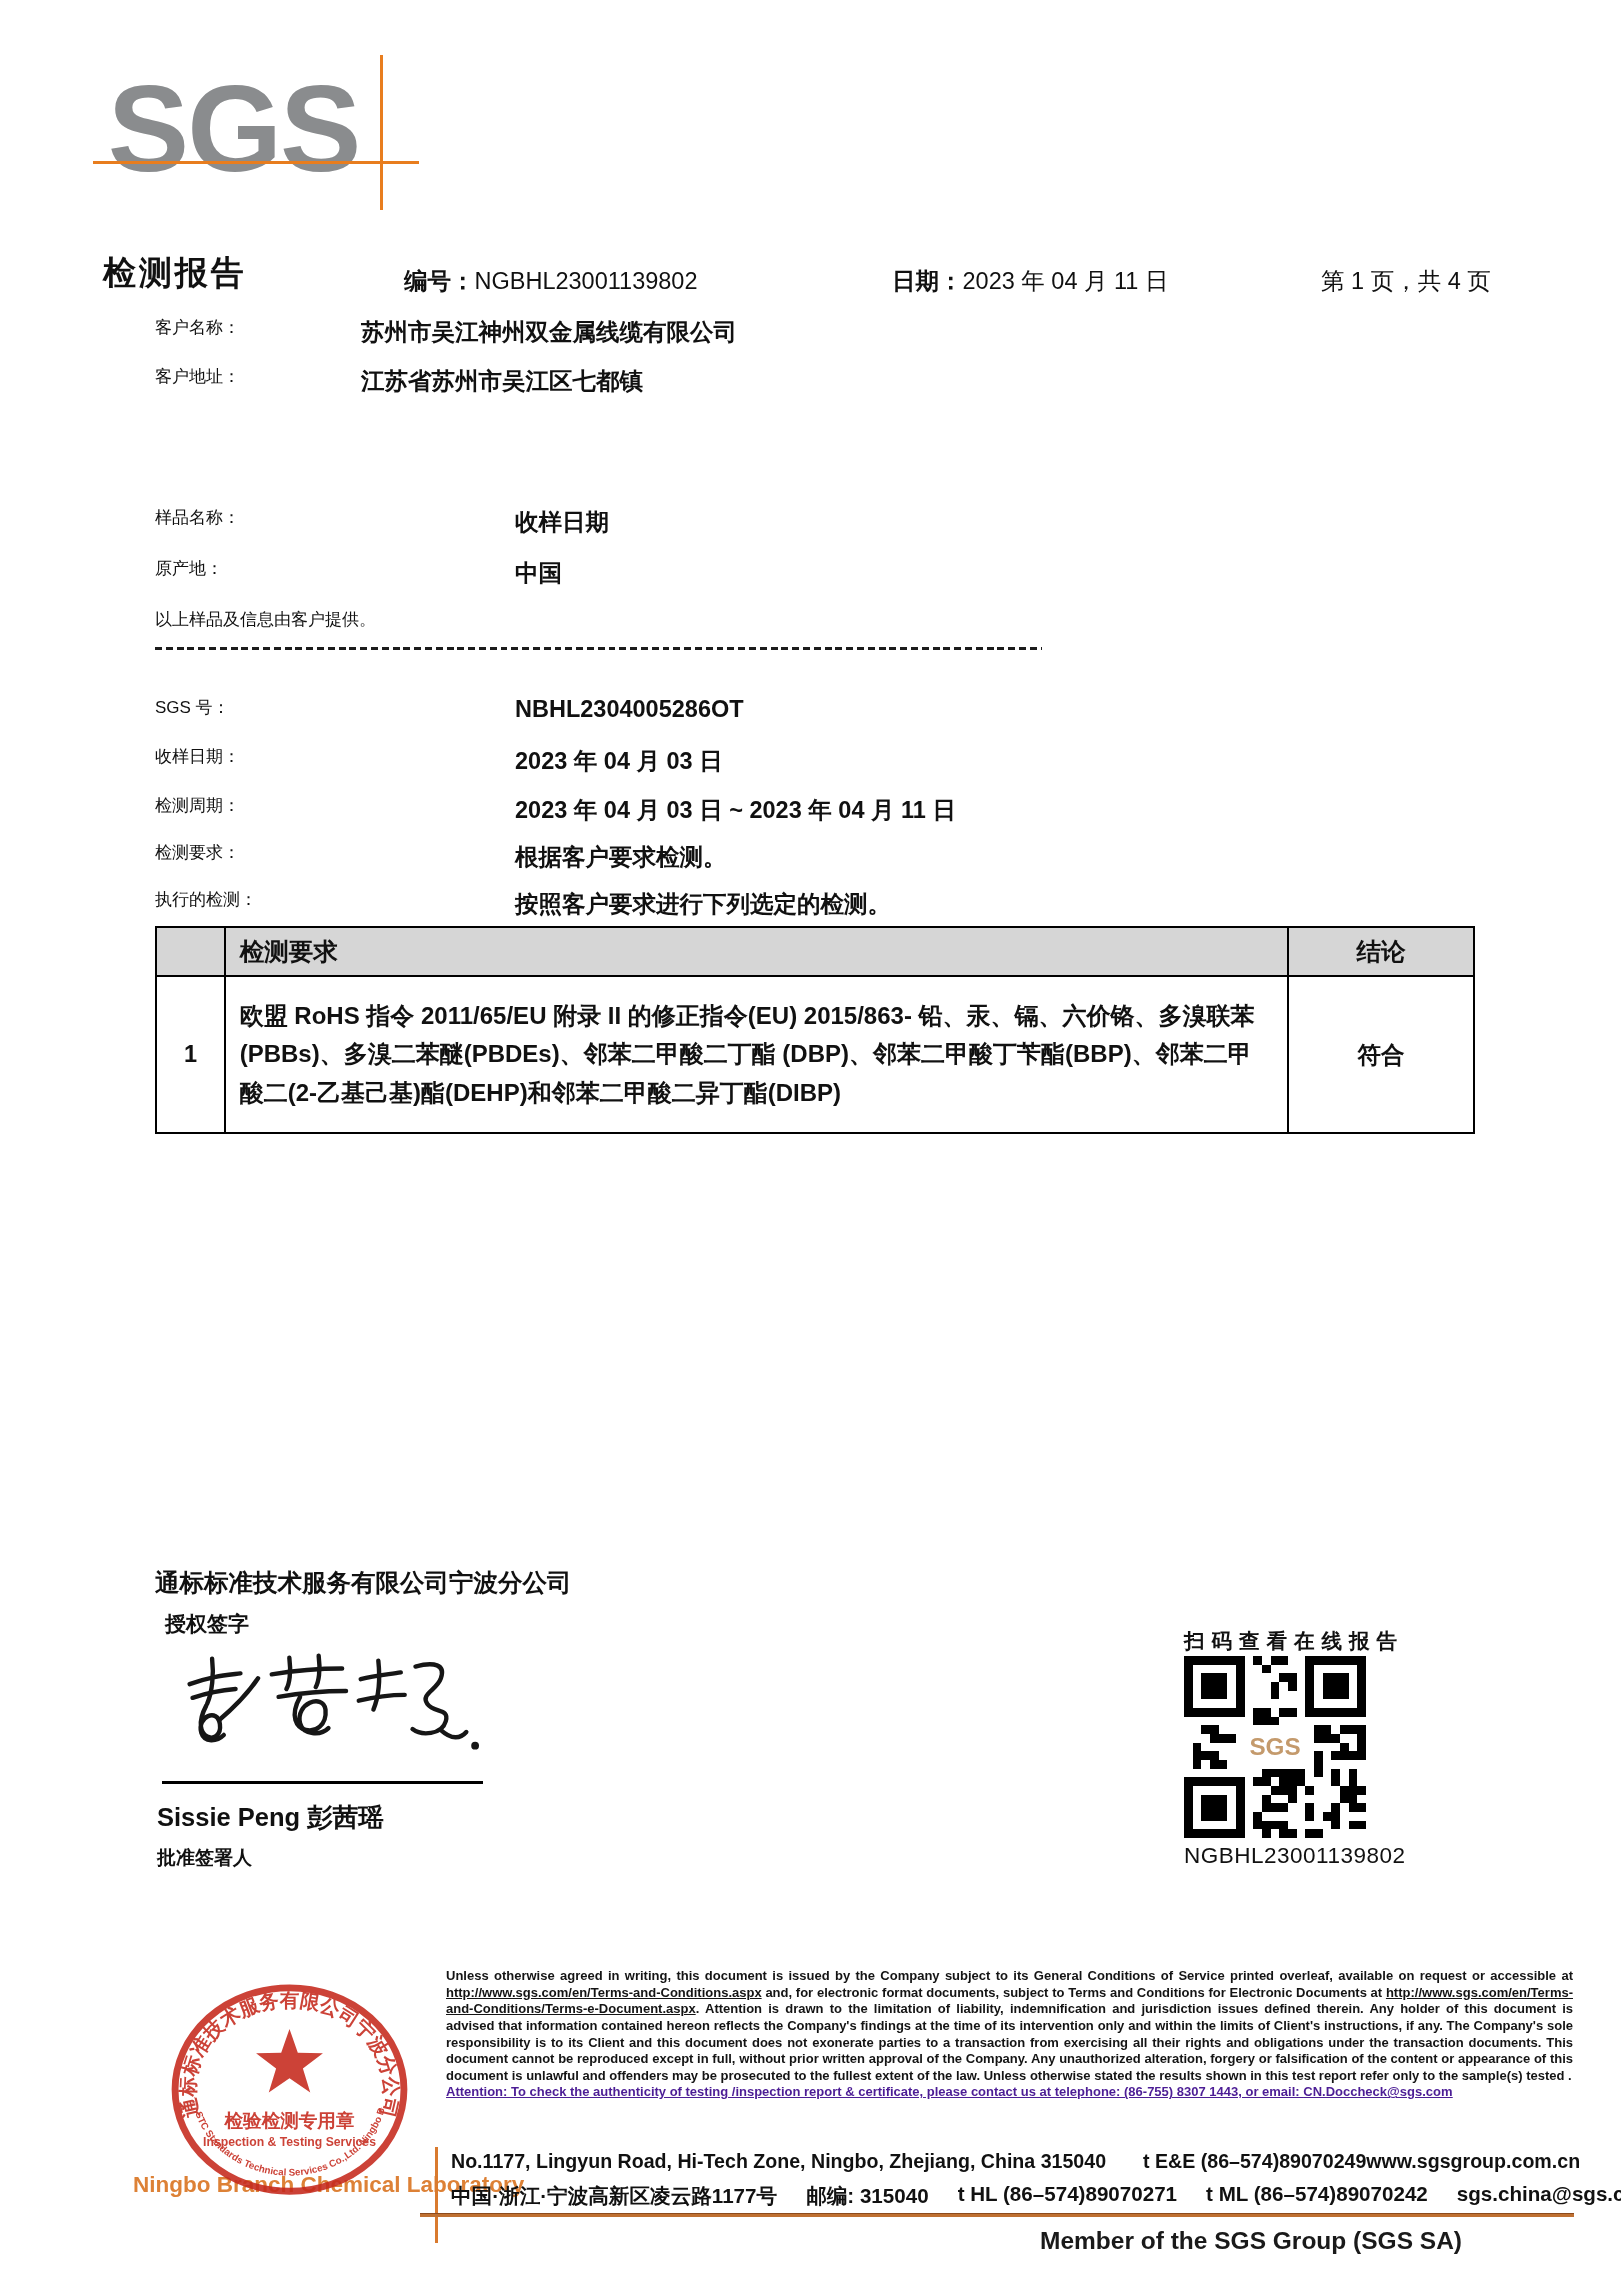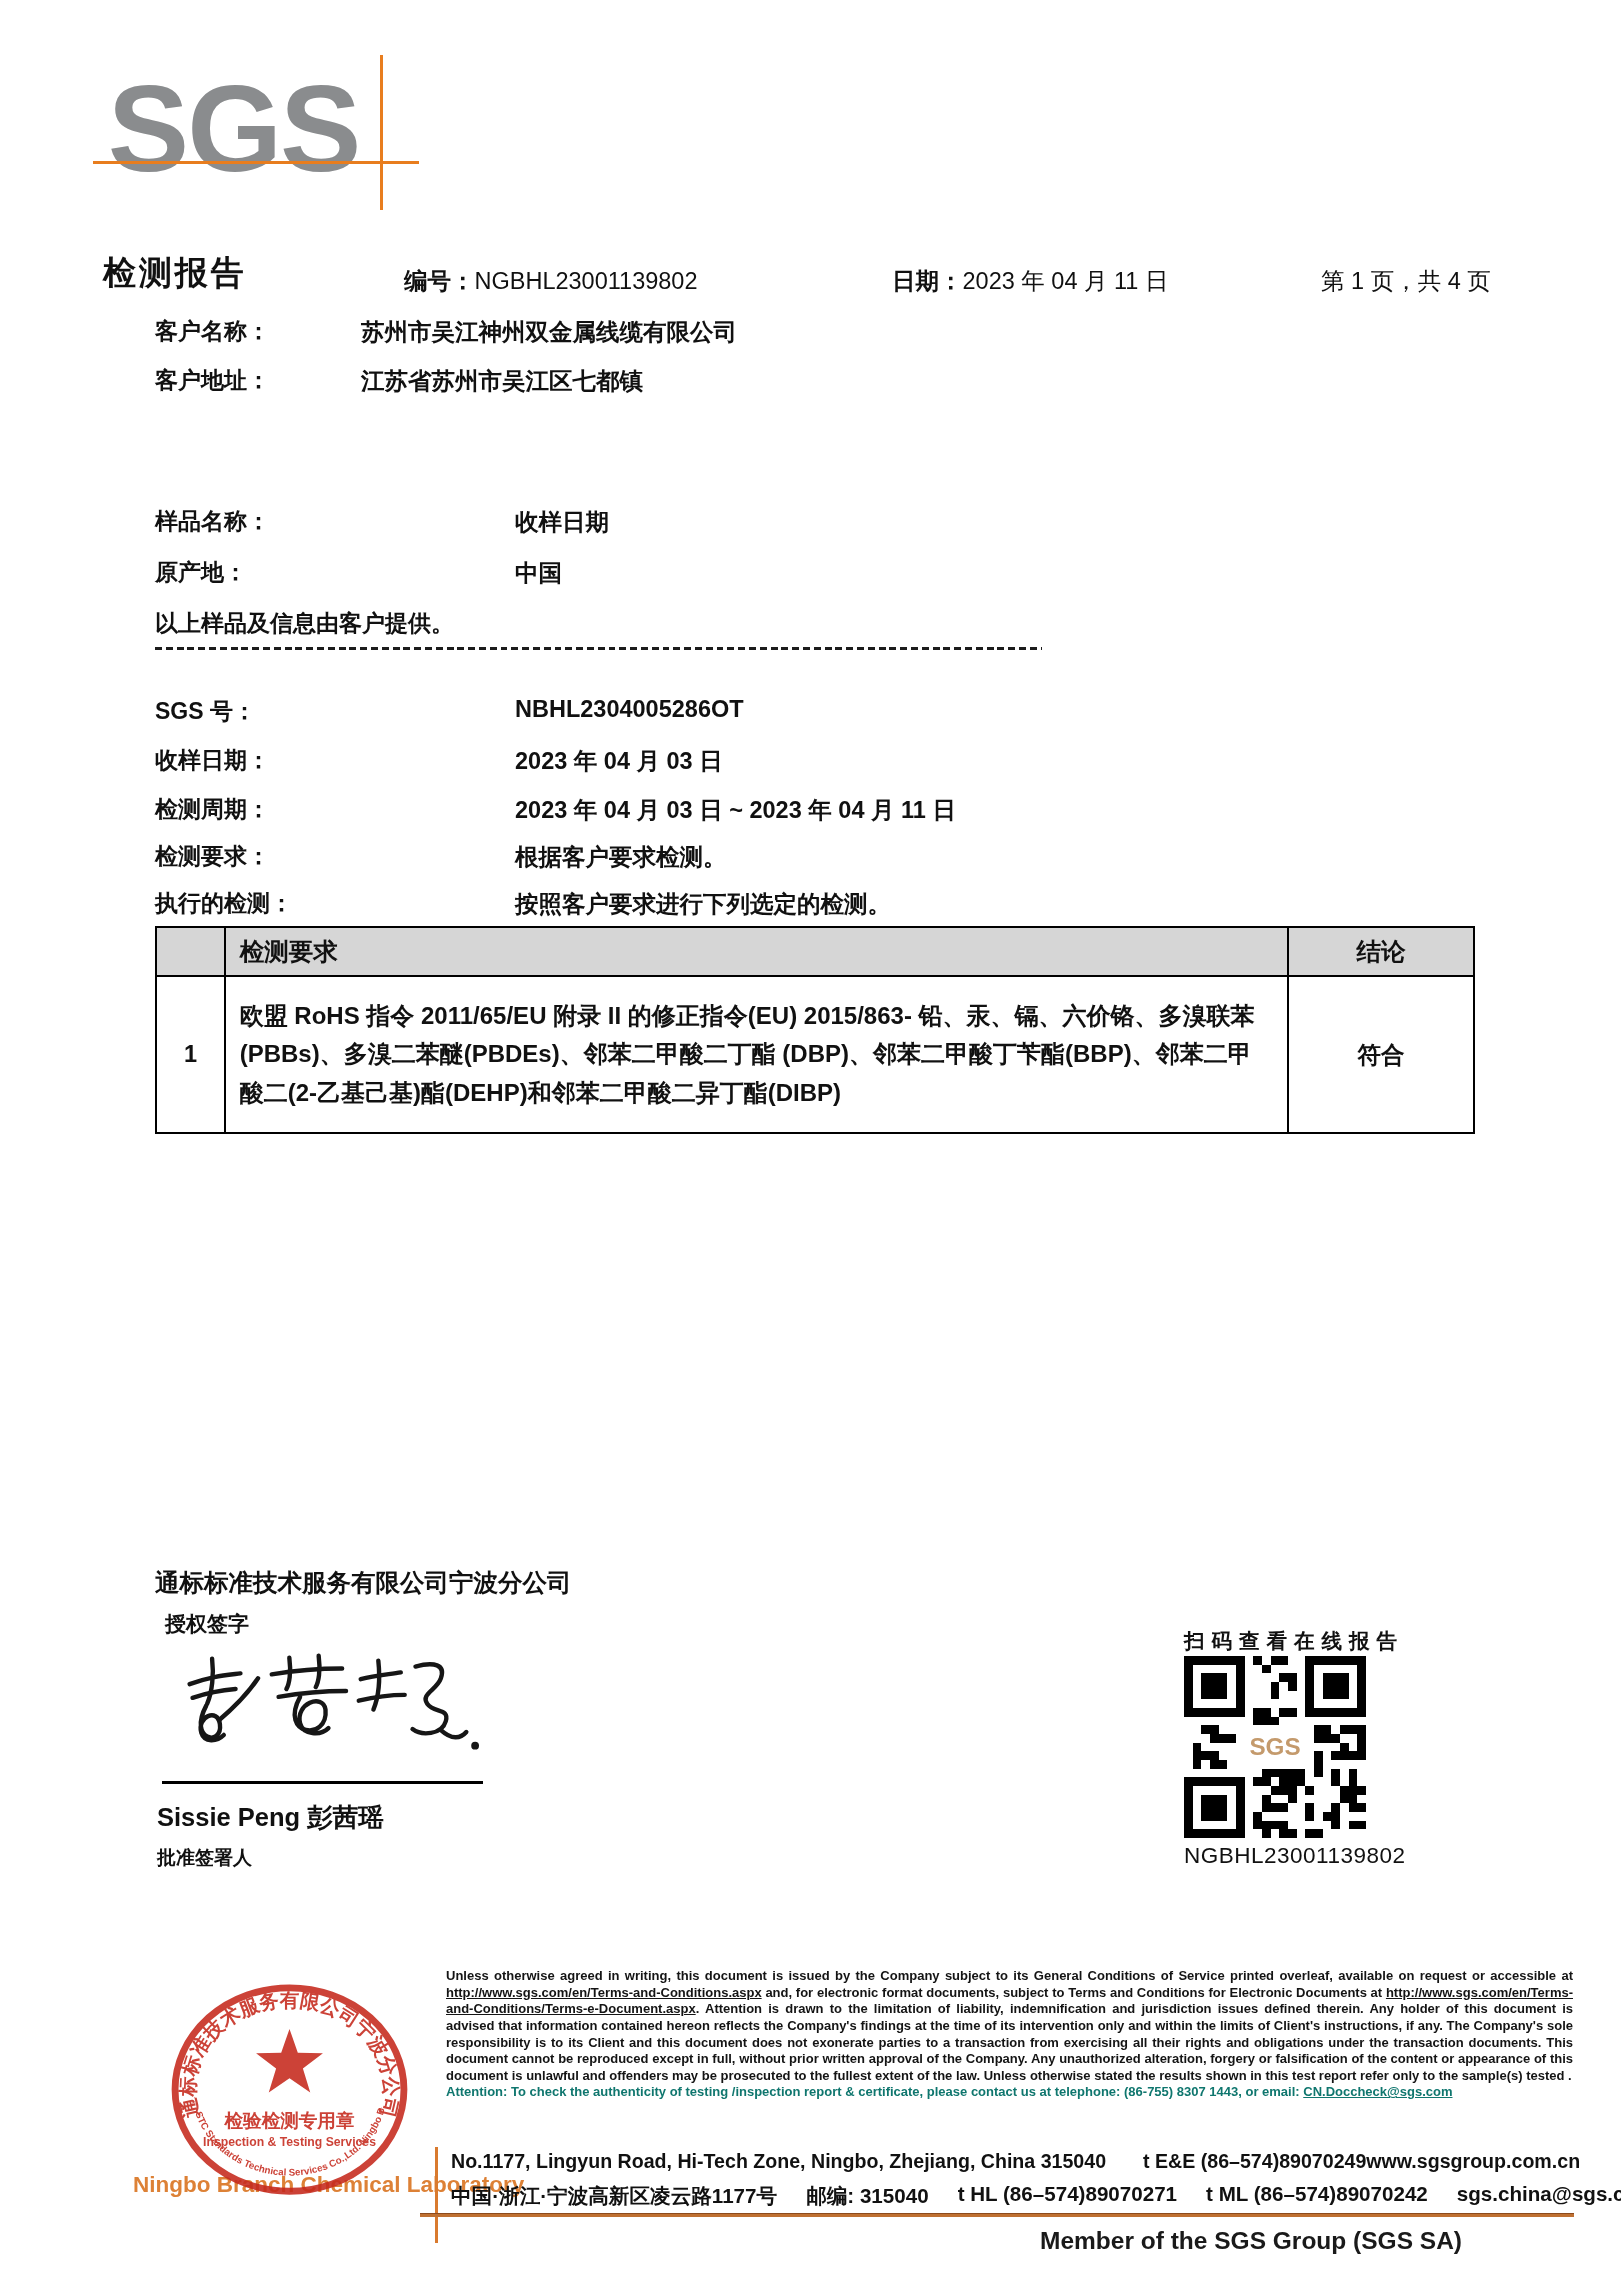--- a/index.html
+++ b/index.html
@@ -14,21 +14,21 @@
   .logo-text { font-weight:bold; color:#8a8c8e; font-size:122px; letter-spacing:-2px; line-height:1; }
   .logo-hline { background:#e87d1e; height:2.9px; }
   .logo-vline { background:#e87d1e; width:2.9px; }
 
   
   .report-title { font-size:33px; font-weight:900; letter-spacing:2.9px; }
   .hdr { font-size:23.5px; white-space:nowrap; }
   .hdr b { font-weight:700; }
 
   
-  .lab { font-size:23px; font-weight:700; white-space:nowrap; }
+  .lab { font-size:17px; font-weight:400; white-space:nowrap; }
   .val { font-size:23.5px; font-weight:600; white-space:nowrap; }
   .dashes { height:2.9px;
     background:repeating-linear-gradient(90deg,#1c1c1c 0 6.9px,transparent 6.9px 10.8px); }
 
   
   table.req { border-collapse:collapse; table-layout:fixed; width:1320px; }
   table.req th, table.req td { border:2px solid #000; }
   table.req th { background:#d6d6d6; height:49px; font-size:24.5px; font-weight:700; }
   th.c-req { text-align:left; padding-left:13.7px; }
   td.c-no, th.c-no { width:69px; text-align:center; }
@@ -46,21 +46,21 @@
   .sig-role { font-size:19px; font-weight:600; }
 
   
   .qr-caption { font-size:20.6px; font-weight:600; letter-spacing:6.9px; white-space:nowrap; }
   .qr-code-text { font-size:22.5px; font-weight:500; letter-spacing:0.5px; }
 
   
   .legal { width:1127px; font-size:13px; font-weight:700; line-height:1.28;
            text-align:justify; color:#141414; }
   .legal .u { text-decoration:underline; }
-  .attn { color:#0f766e; }
+  .attn { color:#4c1d95;text-decoration:underline; }
   .attn .u { text-decoration:underline; }
   .addr-line1 { display:flex; width:1014px; font-size:19.6px; font-weight:700; white-space:nowrap; }
   .addr-line1 .ph { margin-left:37px; }
   .addr-line1 .web { margin-left:auto; }
   .addr-line2 { display:flex; width:1014px; font-size:20.6px; font-weight:700; white-space:nowrap; margin-top:8.8px; }
   .addr-line2 span + span { margin-left:29px; }
   .foot-rule { height:3.9px; background:#bf7031; border-top:1px solid #8c4a1d; }
   .foot-vline { width:2.9px; background:#d97a2e; }
   .member { font-size:24.5px; font-weight:600; color:#1a1a1a; white-space:nowrap; }
   .stamp-back-text { color:#dd8136; font-size:22.5px; font-weight:600; white-space:nowrap; line-height:1.55; }

